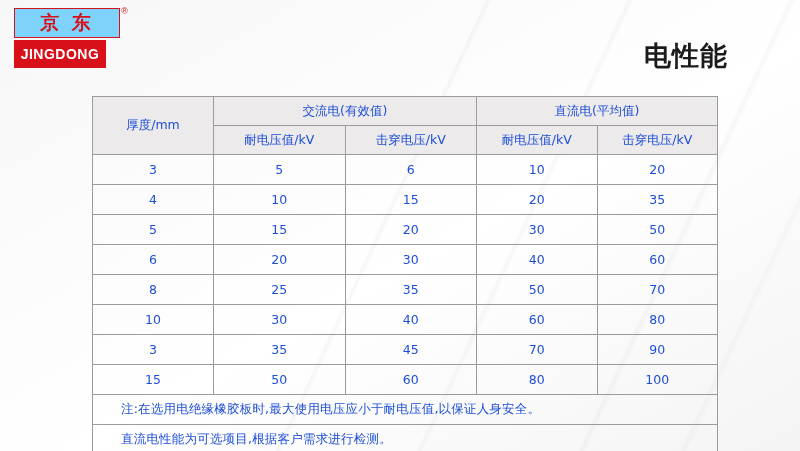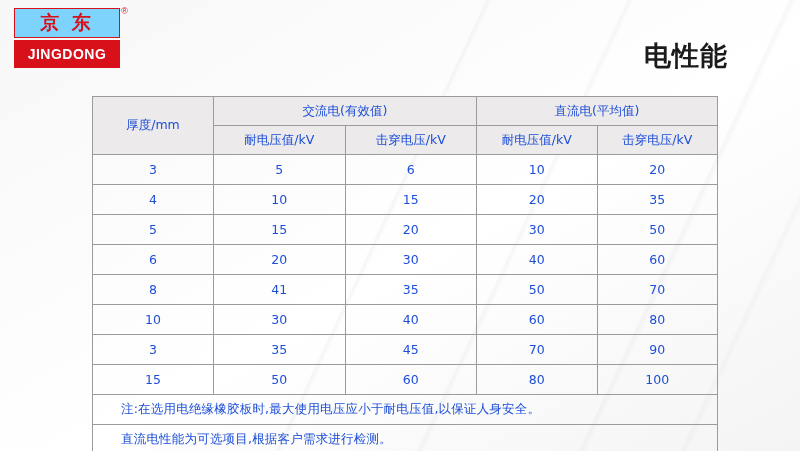--- a/index.html
+++ b/index.html
@@ -56,21 +56,21 @@
     font-family: "DejaVu Sans", "Liberation Sans", sans-serif;
   }
   .logo-reg {
     position: absolute;
     right: -9px;
     top: -3px;
     font-size: 9px;
     color: #d8101a;
   }
   .logo-bottom {
-    width: 106px;
+    width: 92px;
     height: 28px;
     background: #d8101a;
     display: flex;
     align-items: center;
     justify-content: center;
     margin-top: 2px;
   }
   .logo-bottom-text {
     color: #ffffff;
     font-size: 14px;
@@ -193,21 +193,21 @@
       </tr>
       <tr>
         <td>6</td>
         <td>20</td>
         <td>30</td>
         <td>40</td>
         <td>60</td>
       </tr>
       <tr>
         <td>8</td>
-        <td>41</td>
+        <td>25</td>
         <td>35</td>
         <td>50</td>
         <td>70</td>
       </tr>
       <tr>
         <td>10</td>
         <td>30</td>
         <td>40</td>
         <td>60</td>
         <td>80</td>

